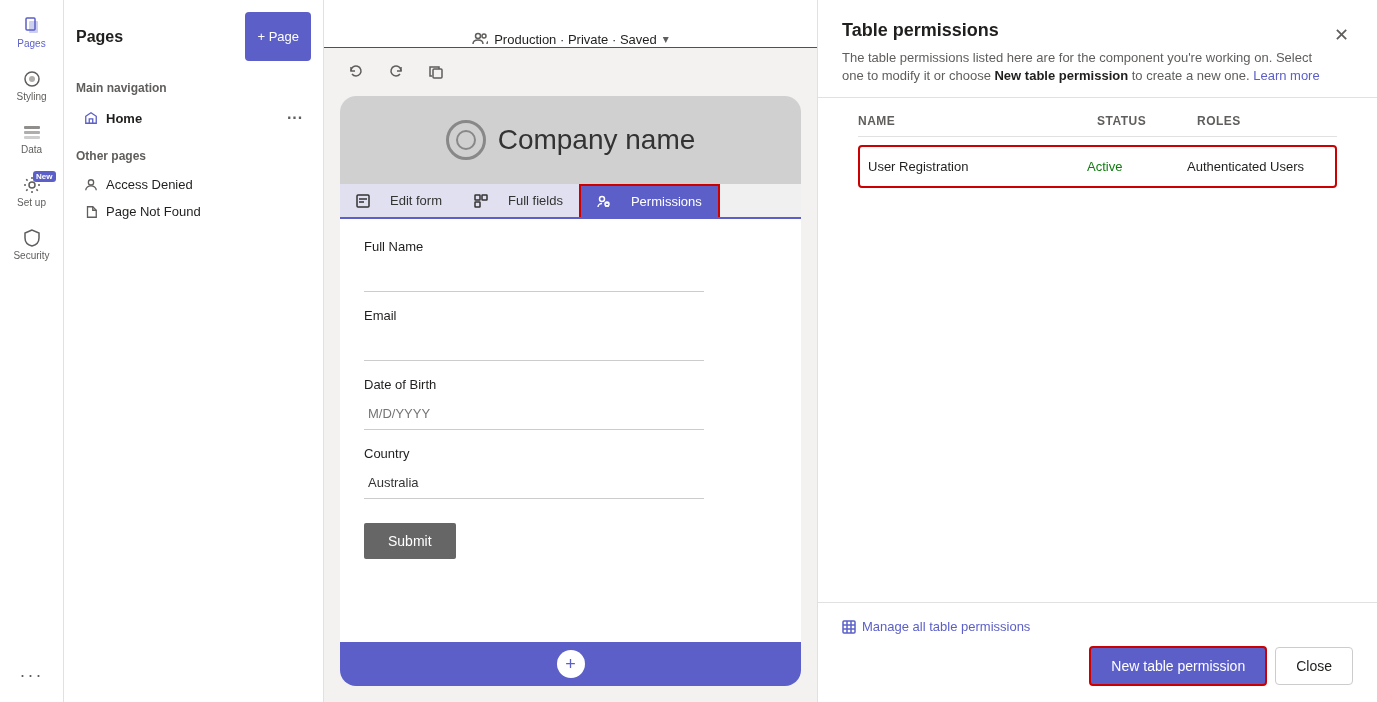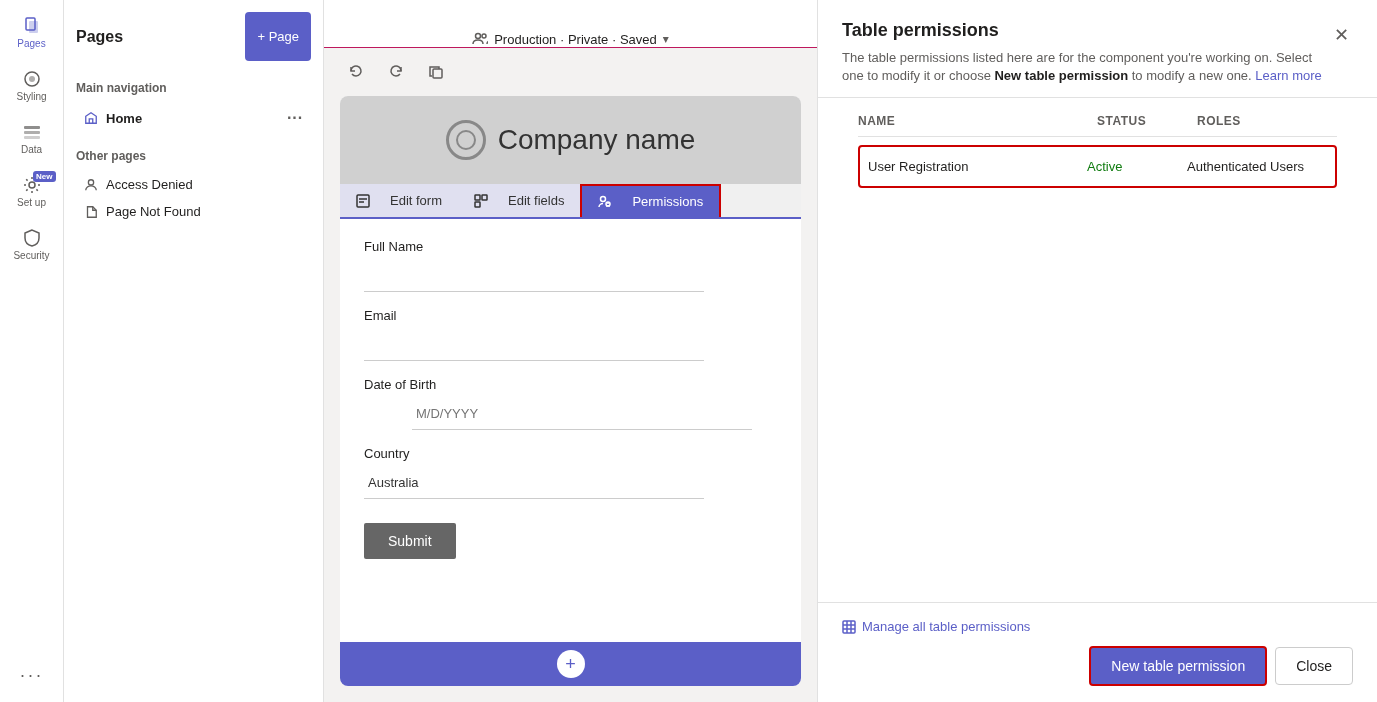--- a/index.html
+++ b/index.html
@@ -177,21 +177,21 @@
     }
     .toolbar-btn svg { width: 16px; height: 16px; }
 
     
     .canvas-area {
       flex: 1;
       background: #e8e8e8;
       position: relative;
       overflow: hidden;
       margin: 0 16px 16px 16px;
-      border-radius: 8px;
+      border-radius: 16px;
     }
     .canvas-content {
       background: #fff;
       width: 100%;
       height: 100%;
       position: relative;
     }
 
     
     .company-header {
@@ -269,21 +269,20 @@
       border: none;
       border-bottom: 1px solid #ccc;
       background: transparent;
       font-size: 13px;
       color: #333;
       padding: 0 4px;
       outline: none;
     }
     .form-field-input.date-field {
       color: #404040;
-      margin-left: 48px;
     }
     .form-field-input.country-field {
       color: #333;
     }
     .submit-btn {
       background: #666;
       color: #fff;
       border: none;
       padding: 10px 24px;
       font-size: 14px;
@@ -577,21 +576,21 @@
               <line x1="3" y1="8" x2="8" y2="8"></line>
           </svg>
           <span>Edit form</span>
         </button>
         <button class="form-tab">
           <svg viewBox="0 0 14 14" fill="none" stroke="currentColor" stroke-width="1.5">
             <rect x="1" y="1" width="5" height="5" rx="0.5"></rect>
             <rect x="8" y="1" width="5" height="5" rx="0.5"></rect>
             <rect x="1" y="8" width="5" height="5" rx="0.5"></rect>
           </svg>
-          <span>Edit fields</span>
+          <span>Full fields</span>
         </button>
         <button class="form-tab active">
           <svg viewBox="0 0 14 14" fill="none" stroke="#fff" stroke-width="1.5">
             <circle cx="5" cy="4" r="2.5"></circle>
               <path d="M1 12c0-2 2-3.5 4-3.5"></path>
             <circle cx="10" cy="9" r="2"></circle>
               <path d="M10 9v-2M8 11h4"></path>
           </svg>
           <span>Permissions</span>
         </button>
@@ -626,21 +625,21 @@
       </div>
     </div>
   </div>
 </div>
 
 <div class="permissions-panel">
   <div class="panel-header">
     <div>
       <div class="panel-title">Table permissions</div>
       <div class="panel-description">
-        <span>The table permissions listed here are for the component you're working on. Select one to modify it or choose </span><strong>New table permission</strong><span> to modify a new one.</span> <a href="#" class="learn-more-link">Learn more</a>
+        <span>The table permissions listed here are for the component you're working on. Select one to modify it or choose </span><strong>New table permission</strong><span> to create a new one.</span> <a href="#" class="learn-more-link">Learn more</a>
       </div>
     </div>
     <button class="close-panel-btn">
       <span>✕</span>
     </button>
   </div>
 
   <div class="panel-table">
     <div class="table-header-row">
       <div class="table-header-cell">Name</div>

